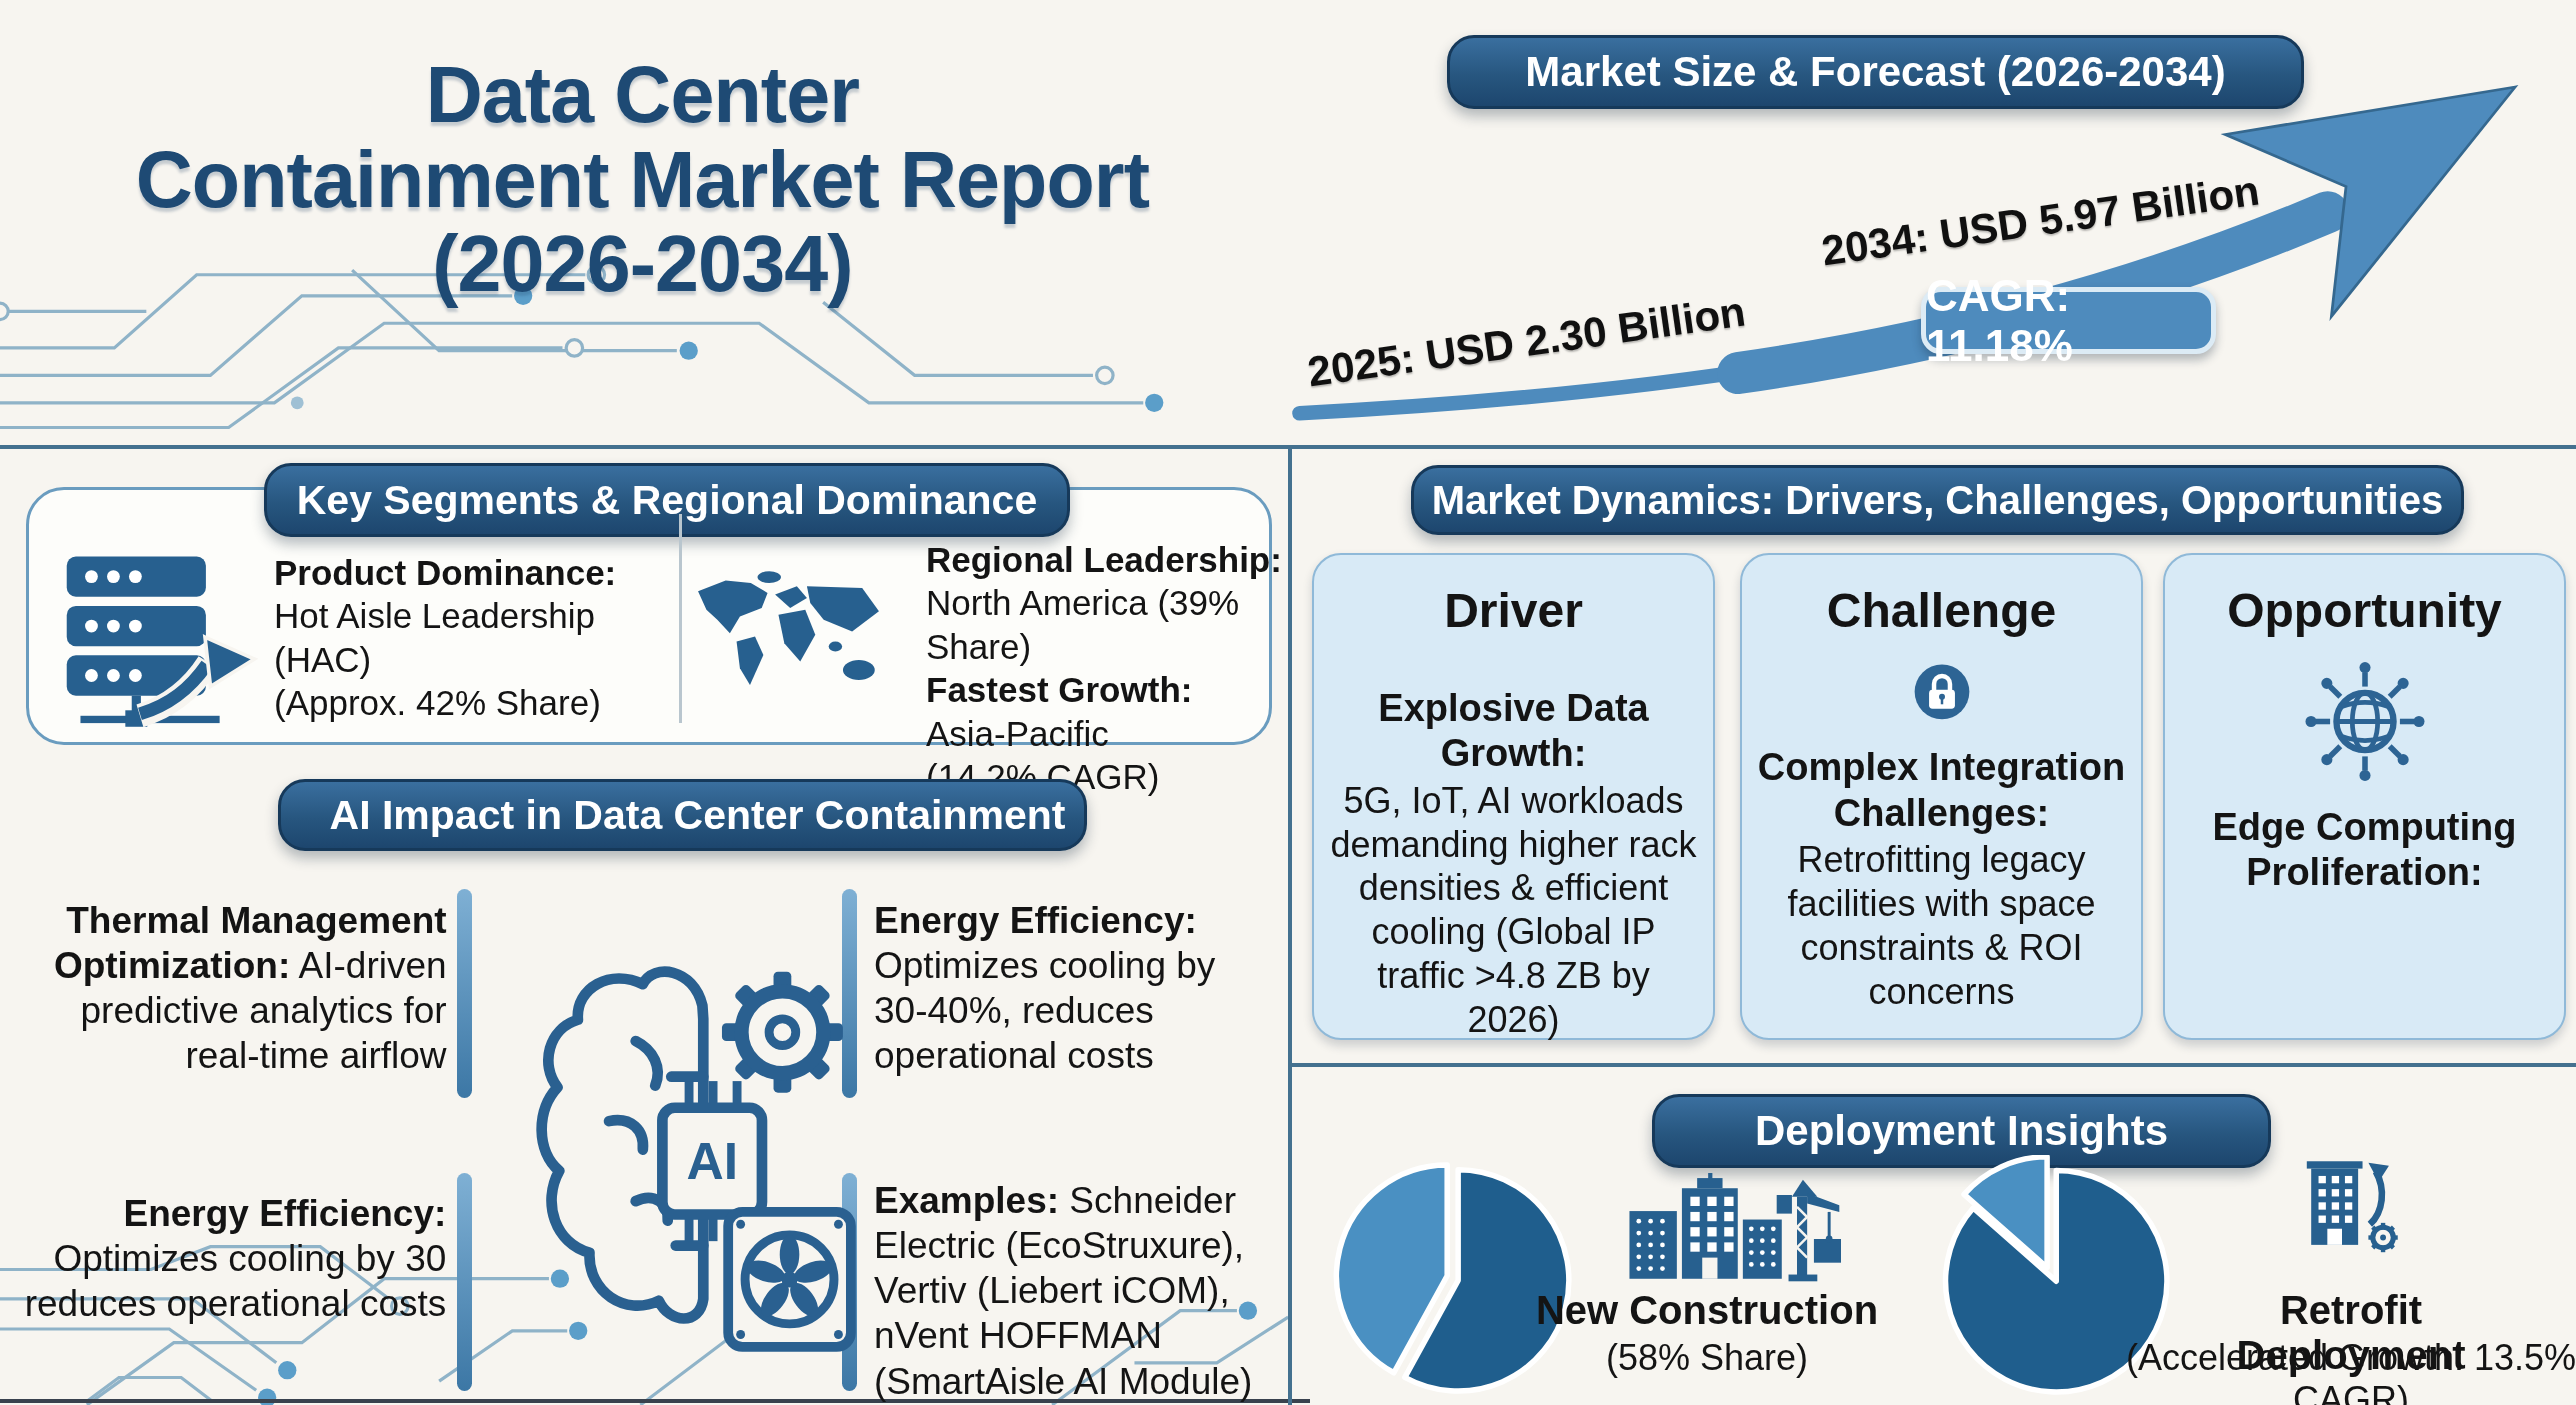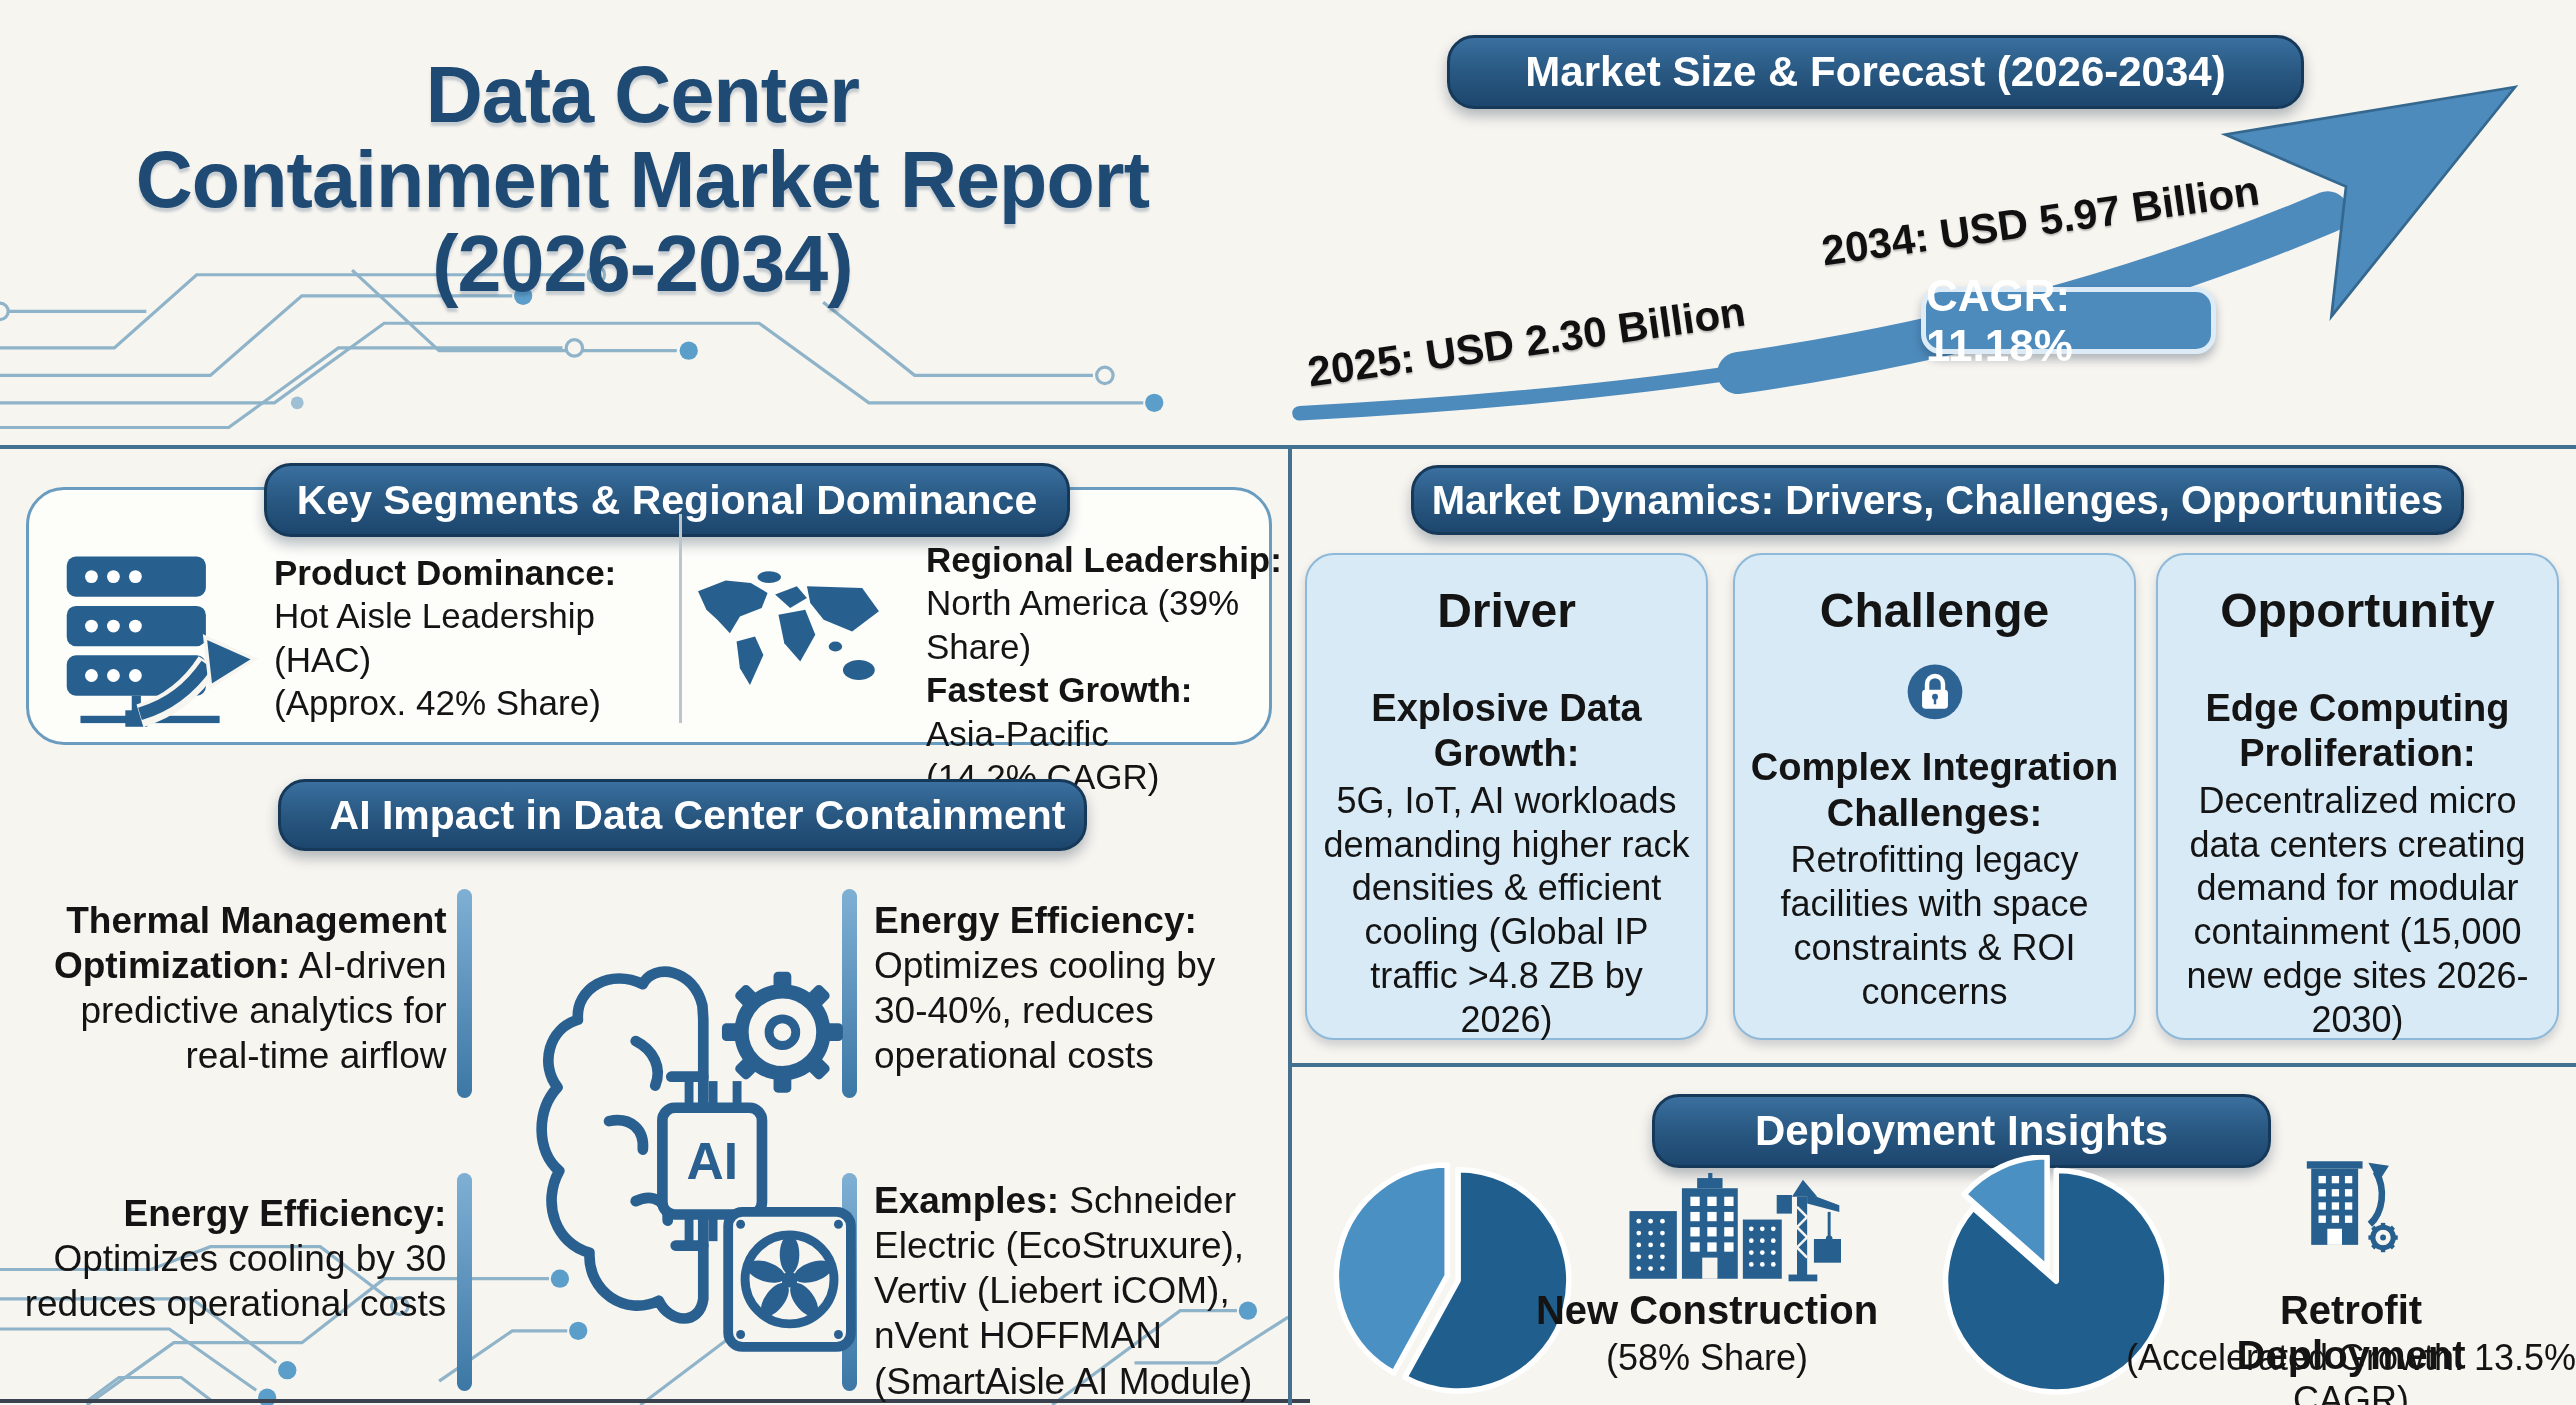--- a/index.html
+++ b/index.html
@@ -57,21 +57,21 @@
   .ai-bar{
     position:absolute;width:14.6px;border-radius:8.2px;
     background:linear-gradient(180deg,#7fb0d4 0%,#3c77a5 100%);
   }
   
   .dyn-card{
     position:absolute;top:553px;width:403px;height:487px;
     background:#d8eaf6;border:2.7px solid #8fb9d8;border-radius:29px;
     box-shadow:0 5.5px 9.1px rgba(20,40,60,.18);
     display:flex;flex-direction:column;align-items:center;
-    padding:24px 14.6px;box-sizing:border-box;
+    padding:24px 14.6px;box-sizing:border-box;margin-left:7px;
   }
   .dyn-title{font-size:48px;font-weight:bold;margin-top:3.7px;}
   .dyn-icon{margin-top:24px;}
   .dyn-heading{font-size:38px;font-weight:bold;text-align:center;line-height:1.2;margin-top:24px;}
   .dyn-body{font-size:36px;text-align:center;line-height:1.22;margin-top:1.8px;}
   
   .dep-label{position:absolute;width:366px;text-align:center;font-weight:bold;font-size:40px;}
   .dep-sub{position:absolute;text-align:center;font-size:36px;}
   svg{display:block;}
 </style>
@@ -395,21 +395,20 @@
         </g>
       <g transform="rotate(270 75 75)">
           <circle cx="75" cy="7" r="7"></circle>
         </g>
       <g transform="rotate(315 75 75)">
           <circle cx="75" cy="7" r="7"></circle>
         </g>
     </g>
   </svg>
   <div class="dyn-heading">Edge Computing Proliferation:</div>
-  <div class="dyn-body">Decentralized micro data centers creating demand for modular containment (15,000 new edge sites 2026-2030)</div>
 </div>
 
 <div class="banner" style="left:1652px;top:1094px;width:613px;height:68px;font-size:42px;text-align:center;">
     <span>Deployment Insights</span>
   </div>
 
 <svg class="abs" id="pie-new" style="left:1331px;top:1155px;" width="247" height="247" viewBox="0 0 270 270">
     <path d="M139,137 L139,16 A121,121 0 1 1 80.70780543369249,243.0331082853075 Z" fill="#1f5e8d" stroke="#ffffff" stroke-width="6" stroke-linejoin="round"></path>
     <path d="M127,132 L68.70780543369249,238.0331082853075 A121,121 0 0 1 126.99999999999997,11 Z" fill="#4a90c2" stroke="#ffffff" stroke-width="6" stroke-linejoin="round"></path>
   </svg>

